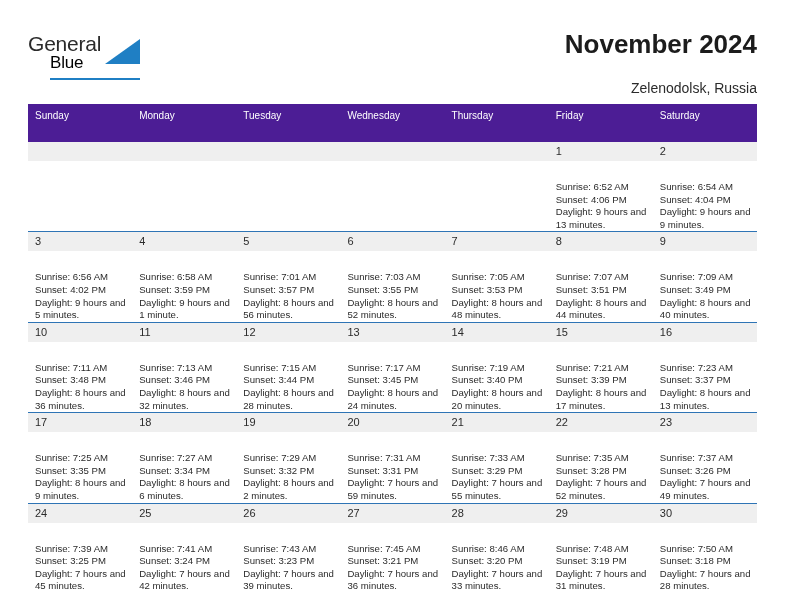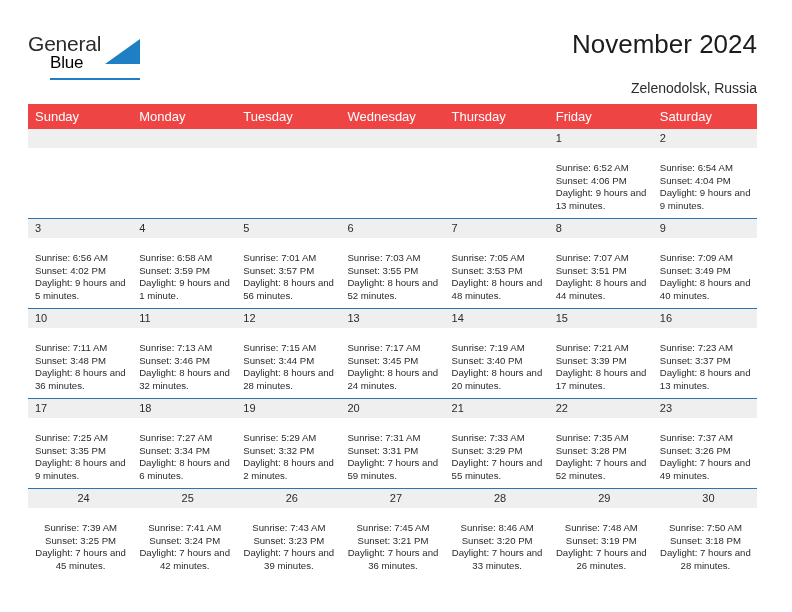--- a/index.html
+++ b/index.html
@@ -71,21 +71,21 @@
 
   .title-block {
     position: absolute;
     right: 0;
     top: 0;
     text-align: right;
   }
   .cal-title {
     font-size: 26px;
     color: #1c1c1c;
-    font-weight: normal;
+    font-weight: bold;
     line-height: 32px;
     white-space: nowrap;
     font-family: "Liberation Sans", sans-serif;
   }
   .cal-subtitle {
     font-size: 14px;
     color: #2b2b2b;
     line-height: 20px;
     margin-top: 18px;
     white-space: nowrap;
@@ -95,61 +95,60 @@
   
   .calendar {
     position: absolute;
     left: 28px;
     top: 104px;
     width: 729px;
     border-collapse: collapse;
     table-layout: fixed;
   }
   .calendar th {
-    background: #ef4444;
+    background: #4c1d95;
     color: #ffffff;
-    font-size: 13px;
+    font-size: 10px;
     font-weight: normal;
     text-align: left;
-    padding: 5px 0 5px 7px;
+    padding: 5px 0 21px 7px;
     height: 12px;
     font-family: "Liberation Sans", sans-serif;
   }
   .calendar col {
     width: 104.14px;
   }
   .week-row > td {
     vertical-align: top;
     padding: 0;
     border-top: 1.4px solid #2e74b5;
     height: 89px;
     background: #ffffff;
   }
   .week-row.first-week > td {
     border-top: none;
   }
   .week-row.last-week > td {
     height: 92px;
-    text-align: center;
   }
   .daynum {
     background: #efefef;
     font-size: 11px;
     color: #2b2b2b;
     padding: 3px 0 3px 7px;
     height: 13px;
     line-height: 13px;
     font-family: "Liberation Sans", sans-serif;
   }
   td.empty .daynum {
     background: #efefef;
     color: transparent;
   }
   .info {
-    padding: 14px 6px 0 7px;
+    padding: 20px 6px 0 7px;
     font-size: 9.6px;
     line-height: 12.6px;
     color: #2b2b2b;
     font-family: "Liberation Sans", sans-serif;
   }
   .info div {
     white-space: nowrap;
   }
   .info .daylight-line {
     white-space: normal;
@@ -364,21 +363,21 @@
             <div class="daynum">18</div>
             <div class="info">
               <div>Sunrise: 7:27 AM</div>
               <div>Sunset: 3:34 PM</div>
               <div class="daylight-line">Daylight: 8 hours and 6 minutes.</div>
             </div>
           </td>
           <td class="">
             <div class="daynum">19</div>
             <div class="info">
-              <div>Sunrise: 5:29 AM</div>
+              <div>Sunrise: 7:29 AM</div>
               <div>Sunset: 3:32 PM</div>
               <div class="daylight-line">Daylight: 8 hours and 2 minutes.</div>
             </div>
           </td>
           <td class="">
             <div class="daynum">20</div>
             <div class="info">
               <div>Sunrise: 7:31 AM</div>
               <div>Sunset: 3:31 PM</div>
               <div class="daylight-line">Daylight: 7 hours and 59 minutes.</div>
@@ -448,21 +447,21 @@
               <div>Sunrise: 8:46 AM</div>
               <div>Sunset: 3:20 PM</div>
               <div class="daylight-line">Daylight: 7 hours and 33 minutes.</div>
             </div>
           </td>
           <td class="">
             <div class="daynum">29</div>
             <div class="info">
               <div>Sunrise: 7:48 AM</div>
               <div>Sunset: 3:19 PM</div>
-              <div class="daylight-line">Daylight: 7 hours and 26 minutes.</div>
+              <div class="daylight-line">Daylight: 7 hours and 31 minutes.</div>
             </div>
           </td>
           <td class="">
             <div class="daynum">30</div>
             <div class="info">
               <div>Sunrise: 7:50 AM</div>
               <div>Sunset: 3:18 PM</div>
               <div class="daylight-line">Daylight: 7 hours and 28 minutes.</div>
             </div>
           </td>

